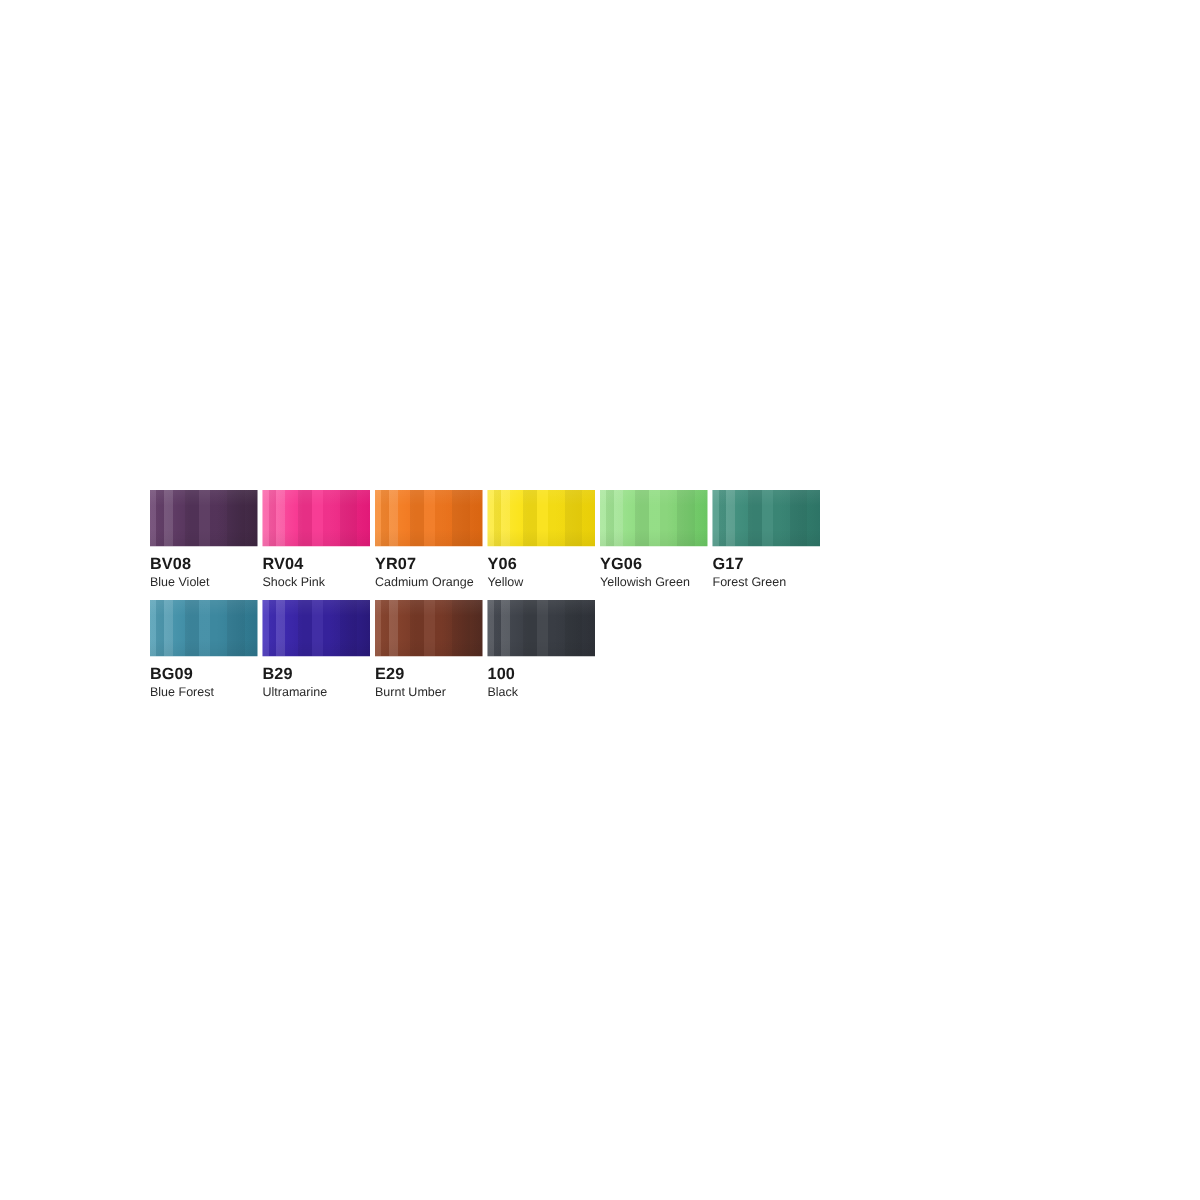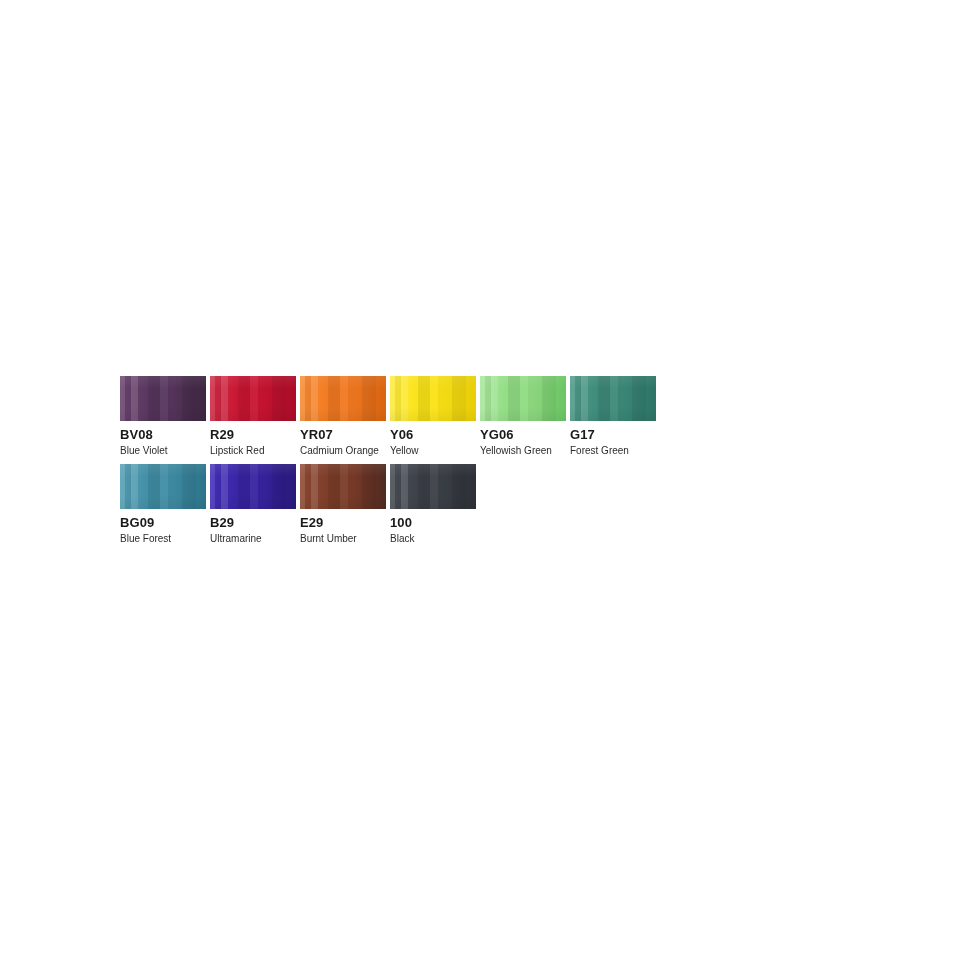--- a/index.html
+++ b/index.html
@@ -11,21 +11,21 @@
     height: 960px;
     background: #ffffff;
     font-family: "Liberation Sans", sans-serif;
     position: relative;
     overflow: hidden;
   }
 
   #swatch-chart {
     position: absolute;
     left: 120px;
-    top: 376px;
+    top: 392px;
     width: 720px;
   }
 
   .swatch-row {
     display: flex;
     flex-direction: row;
     align-items: flex-start;
     margin-bottom: 9px;
   }
 
@@ -113,26 +113,26 @@
   <div class="swatch-row" id="row-1">
       <div class="swatch-cell">
         <div class="swatch-chip" style="background: linear-gradient(90deg, rgb(107, 68, 112) 0%, rgb(86, 53, 92) 38%, rgb(86, 53, 92) 62%, rgb(64, 40, 67) 100%);">
           <div class="streaks"></div>
           <div class="sheen"></div>
         </div>
         <div class="swatch-code">BV08</div>
         <div class="swatch-name">Blue Violet</div>
       </div>
       <div class="swatch-cell">
-        <div class="swatch-chip" style="background: linear-gradient(90deg, rgb(207, 43, 68) 0%, rgb(200, 20, 50) 38%, rgb(200, 20, 50) 62%, rgb(179, 12, 40) 100%);">
+        <div class="swatch-chip" style="background: linear-gradient(90deg, rgb(251, 98, 168) 0%, rgb(247, 51, 143) 38%, rgb(247, 51, 143) 62%, rgb(238, 26, 126) 100%);">
           <div class="streaks"></div>
           <div class="sheen"></div>
         </div>
-        <div class="swatch-code">R29</div>
-        <div class="swatch-name">Lipstick Red</div>
+        <div class="swatch-code">RV04</div>
+        <div class="swatch-name">Shock Pink</div>
       </div>
       <div class="swatch-cell">
         <div class="swatch-chip" style="background: linear-gradient(90deg, rgb(247, 140, 51) 0%, rgb(241, 120, 32) 38%, rgb(241, 120, 32) 62%, rgb(229, 106, 18) 100%);">
           <div class="streaks"></div>
           <div class="sheen"></div>
         </div>
         <div class="swatch-code">YR07</div>
         <div class="swatch-name">Cadmium Orange</div>
       </div>
       <div class="swatch-cell">

